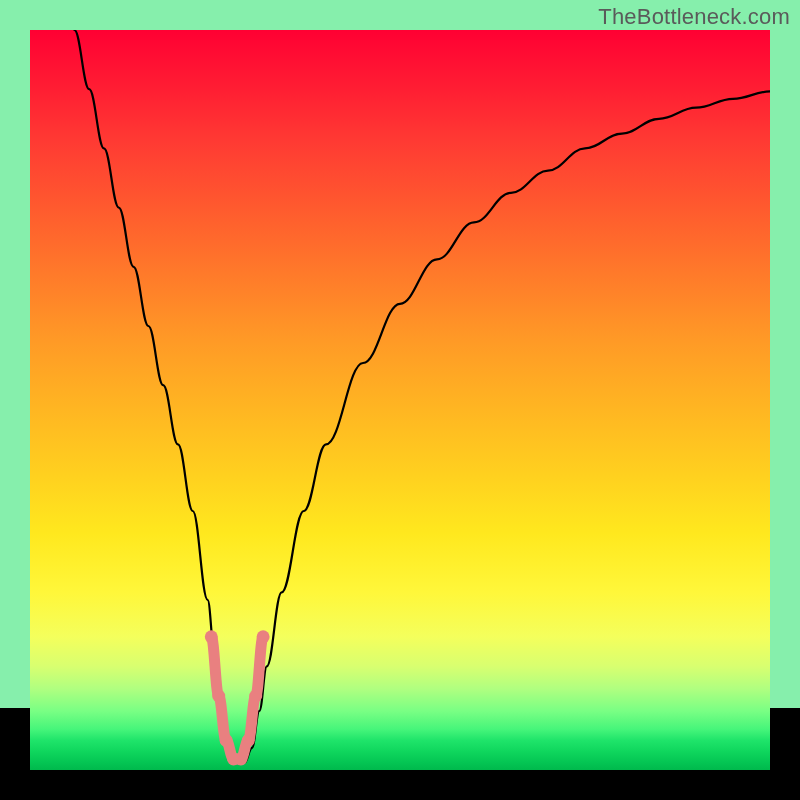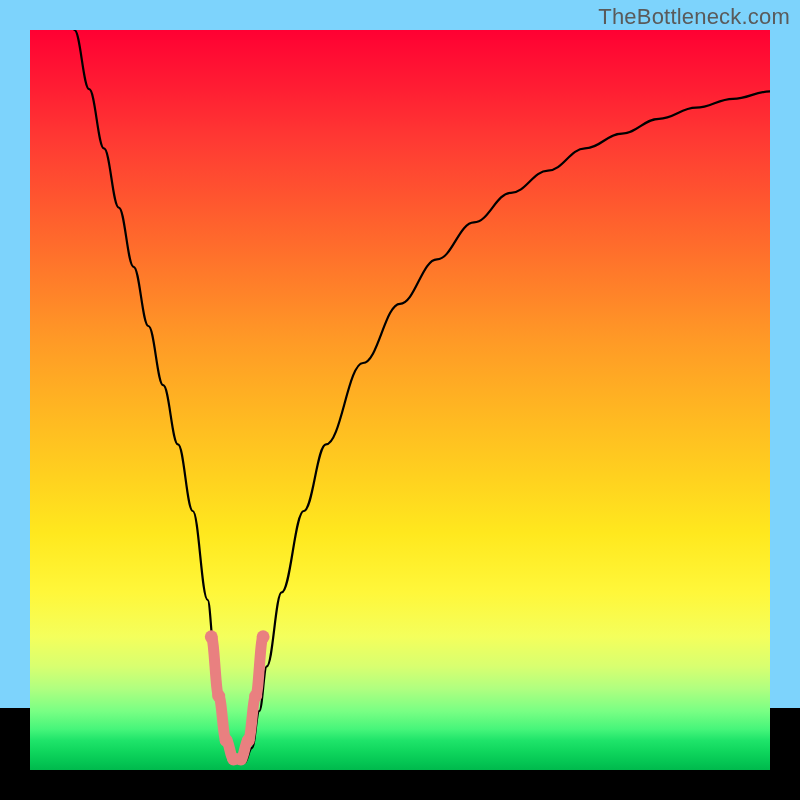--- a/index.html
+++ b/index.html
@@ -8,21 +8,21 @@
     width: 800px;
     height: 800px;
     overflow: hidden;
     background: #000;
     font-family: Arial, Helvetica, sans-serif;
   }
   .stage {
     position: relative;
     width: 800px;
     height: 708px;
-    background: #7dd3fc;
+    background: #86efac;
   }
   .watermark {
     position: absolute;
     top: 4px;
     right: 10px;
     font-size: 22px;
     font-weight: 500;
     color: #5a5a5a;
     letter-spacing: 0.2px;
     z-index: 10;

